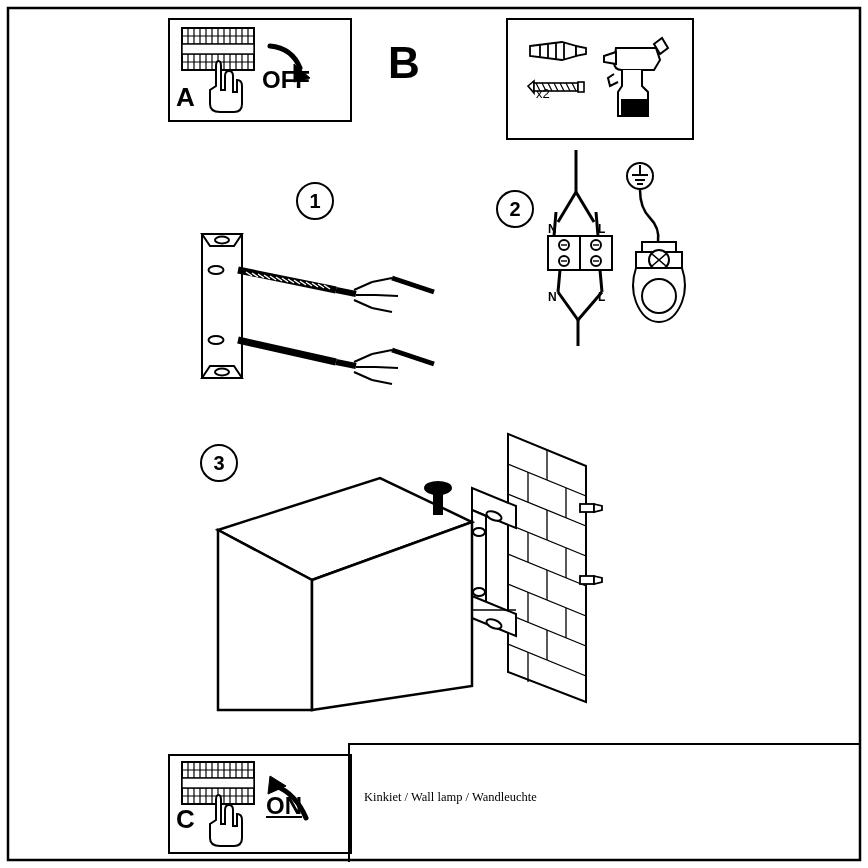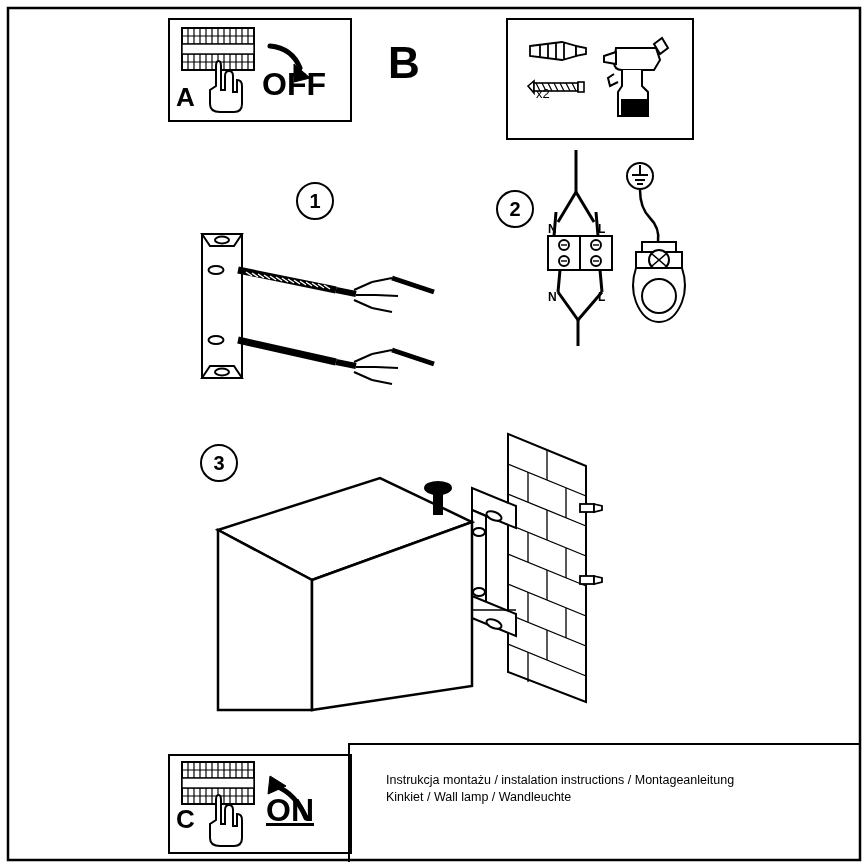--- a/index.html
+++ b/index.html
@@ -18,21 +18,21 @@
     overflow: hidden;
   }
   .abs { position: absolute; }
   svg { display: block; }
   .lbl {
     position: absolute;
     font-family: "Liberation Sans", sans-serif;
     color: #000;
     white-space: pre;
   }
-  .big-letter { font-size: 32px; font-weight: bold; }
+  .big-letter { font-size: 24px; font-weight: bold; }
   .state-letter { font-size: 26px; font-weight: bold; }
   .num-circ {
     position: absolute;
     border: 2.5px solid #000;
     border-radius: 50%;
     width: 34px; height: 34px;
     display: flex; align-items: center; justify-content: center;
     font-size: 20px; font-weight: bold;
     background: #fff;
   }
@@ -299,22 +299,21 @@
 
     <g transform="translate(98,22)" fill="#000" stroke="#000">
       <path d="M40,42 Q30,18 10,10" stroke-width="5" fill="none" stroke-linecap="round"></path>
       <path d="M2,18 L4,0 L20,10 Z"></path>
     </g>
   </svg>
 
   <div class="lbl state-letter" style="left:176px; top:804px;">C</div>
   <div class="lbl big-letter" style="left:266px; top:792px;text-decoration:underline;">ON</div>
 
-  <div class="footer-text" style="left:386px; top:772px;">Instrukcja montażu / instalation instructions / Montageanleitung</div>
-  <div class="footer-text" style="left:386px; top:789px;">Kinkiet / Wall lamp / Wandleuchte</div>
+  <div class="footer-text" style="left:364px; top:789px;font-family:Liberation Serif, serif;">Kinkiet / Wall lamp / Wandleuchte</div>
 
   <svg class="abs" style="left:348px; top:744px" width="2" height="118">
     <line x1="1" y1="0" x2="1" y2="118" stroke="#000" stroke-width="2"></line>
   </svg>
   <svg class="abs" style="left:348px; top:742px" width="512" height="4">
     <line x1="0" y1="2" x2="512" y2="2" stroke="#000" stroke-width="2"></line>
   </svg>
 
 </div>
 

